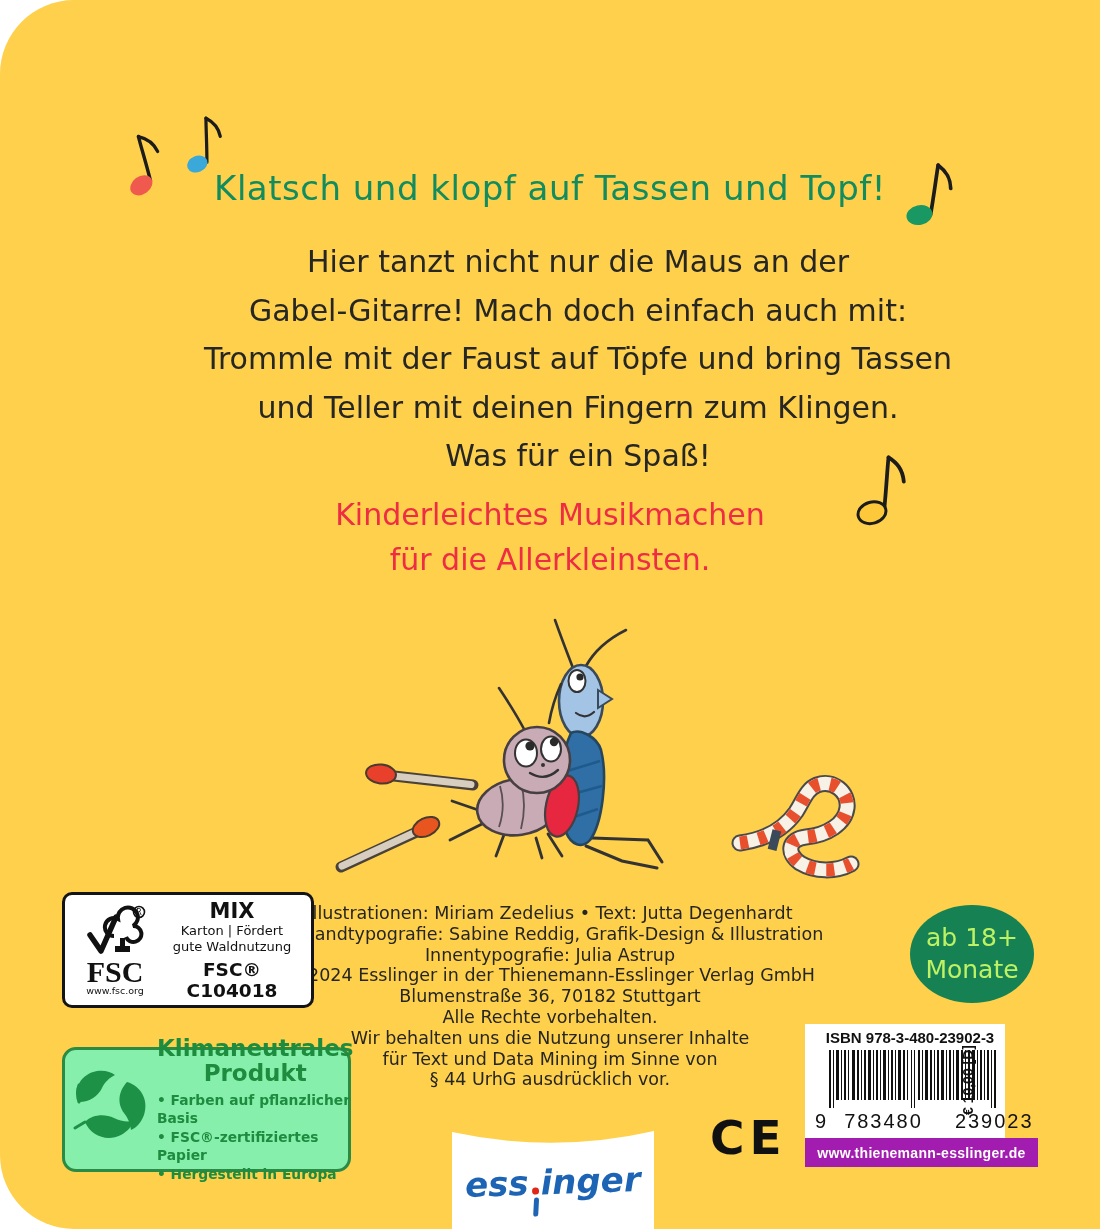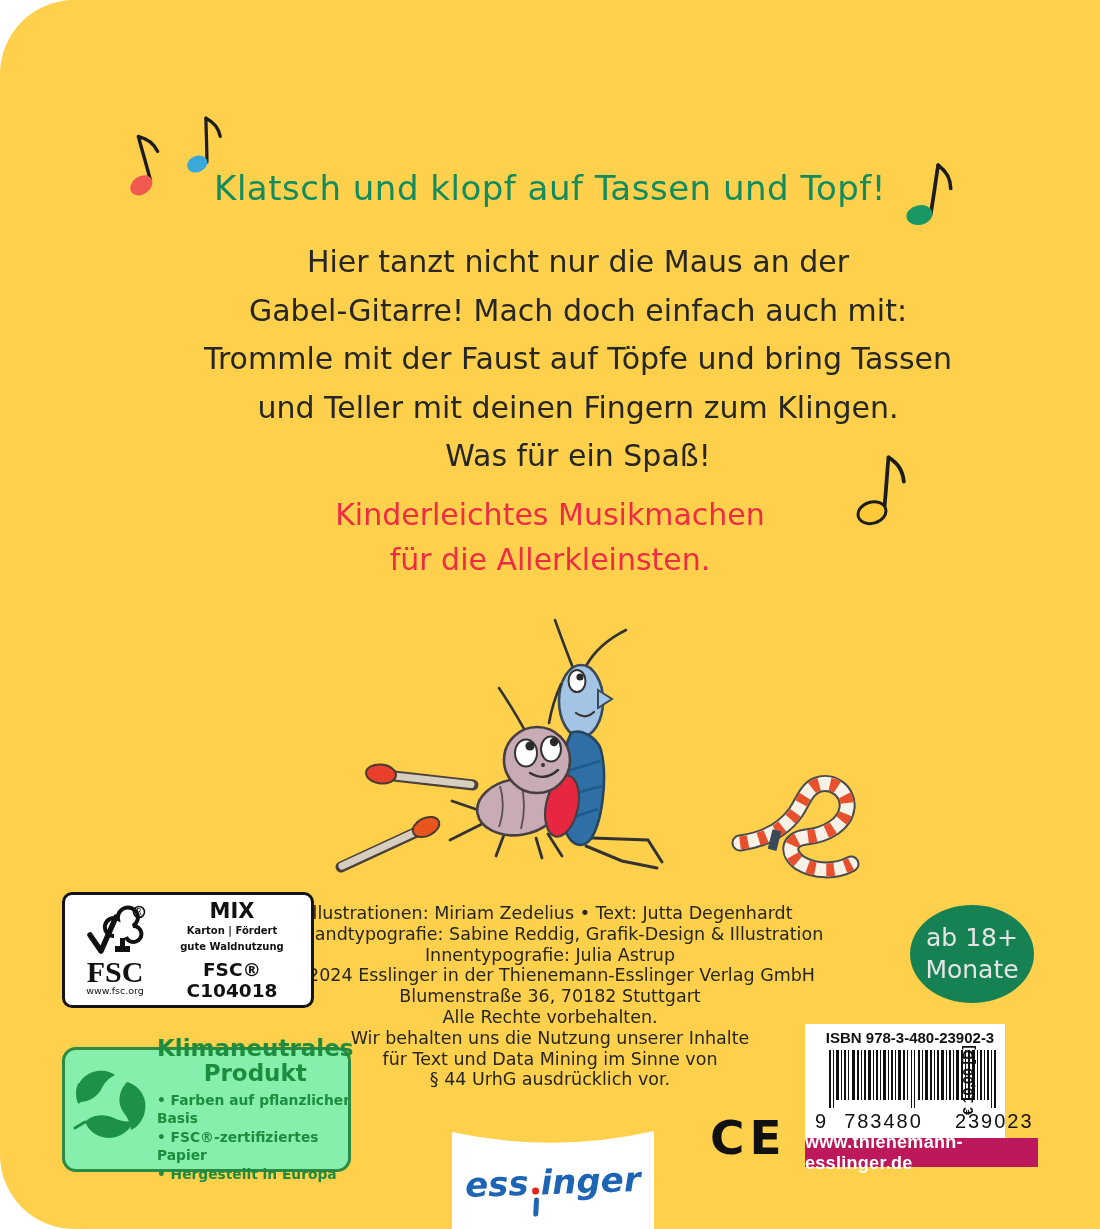--- a/index.html
+++ b/index.html
@@ -13,46 +13,46 @@
   .tagline{top:492px;color:#ee2c44;font-size:30px;line-height:45px;}
   .credits{top:903px;color:#252521;font-size:17.5px;line-height:20.8px;}
   
   .fsc-box{left:62px;top:892px;width:246px;height:110px;background:#fff;border:3px solid #141414;
            border-radius:10px;display:flex;align-items:center;}
   .fsc-left{width:88px;text-align:center;padding-left:6px;}
   .fsc-brand{font-family:"Liberation Serif",serif;font-weight:700;font-size:30px;color:#111;line-height:26px;margin-top:-2px;}
   .fsc-url{font-size:9.5px;color:#111;}
   .fsc-right{flex:1;text-align:center;color:#111;padding-right:6px;}
   .fsc-mix{font-weight:700;font-size:21px;}
-  .fsc-sub{font-weight:700;font-size:10px;line-height:16px;}
+  .fsc-sub{font-weight:400;font-size:13px;line-height:16px;}
   .fsc-cert{font-weight:700;font-size:18.5px;margin-top:4px;}
   
   .climate-box{left:62px;top:1047px;width:283px;height:119px;background:#86efac;border:3px solid #2b8a44;
                border-radius:14px;display:flex;align-items:center;}
   .climate-right{flex:1;padding-right:8px;}
   .climate-title{color:#1e8c3f;font-weight:700;font-size:23px;line-height:25px;text-align:center;}
   .climate-bullets{color:#1e8c3f;font-weight:700;font-size:13.8px;line-height:18.5px;margin-top:5px;}
   
   .age-badge{left:910px;top:905px;width:124px;height:98px;background:#168253;border-radius:50%;
-             color:#e5e5e5;display:flex;flex-direction:column;align-items:center;justify-content:center;
+             color:#bef264;display:flex;flex-direction:column;align-items:center;justify-content:center;
              font-size:25px;line-height:32px;}
   
   .barcode-box{left:805px;top:1024px;width:200px;height:114px;background:#fff;}
   .isbn-line{position:absolute;left:0;top:5px;width:210px;text-align:center;
              font-family:"Liberation Sans",sans-serif;font-weight:700;font-size:15px;color:#111;}
   .bars{position:absolute;left:24px;top:26px;}
   .bc-digits{position:absolute;top:86px;left:8px;width:200px;font-family:"Liberation Sans",sans-serif;
              font-size:20px;color:#111;display:flex;}
   .bc-d9{margin-left:2px;}
   .bc-dl{margin-left:18px;letter-spacing:2px;}
   .bc-dr{margin-left:32px;letter-spacing:2px;text-align:center;}
   .price{position:absolute;right:2px;top:48px;transform:rotate(-90deg);transform-origin:center;
          font-family:"Liberation Sans",sans-serif;font-weight:700;font-size:14px;color:#111;white-space:nowrap;}
-  .url-bar{left:805px;top:1138px;width:233px;height:29px;background:#be185d;color:#fff;
-           font-family:"Liberation Sans",sans-serif;font-weight:700;font-size:18px;
+  .url-bar{left:805px;top:1138px;width:233px;height:29px;background:#a21caf;color:#fff;
+           font-family:"Liberation Sans",sans-serif;font-weight:700;font-size:14px;
            display:flex;align-items:center;justify-content:center;letter-spacing:0.3px;}
   
   .ce-mark{left:710px;top:1110px;font-size:47px;font-weight:700;color:#111;letter-spacing:5px;
            font-family:"DejaVu Sans",sans-serif;}
   
   .pub-banner{left:452px;top:1128px;width:202px;height:101px;}
   .pub-logo{position:absolute;left:0;top:34px;width:100%;text-align:center;color:#1d64b5;
             font-style:italic;font-weight:700;font-size:34px;transform:rotate(-2deg);
             font-family:"DejaVu Sans",sans-serif;}
   .bang{display:inline-flex;flex-direction:column;align-items:center;vertical-align:baseline;

